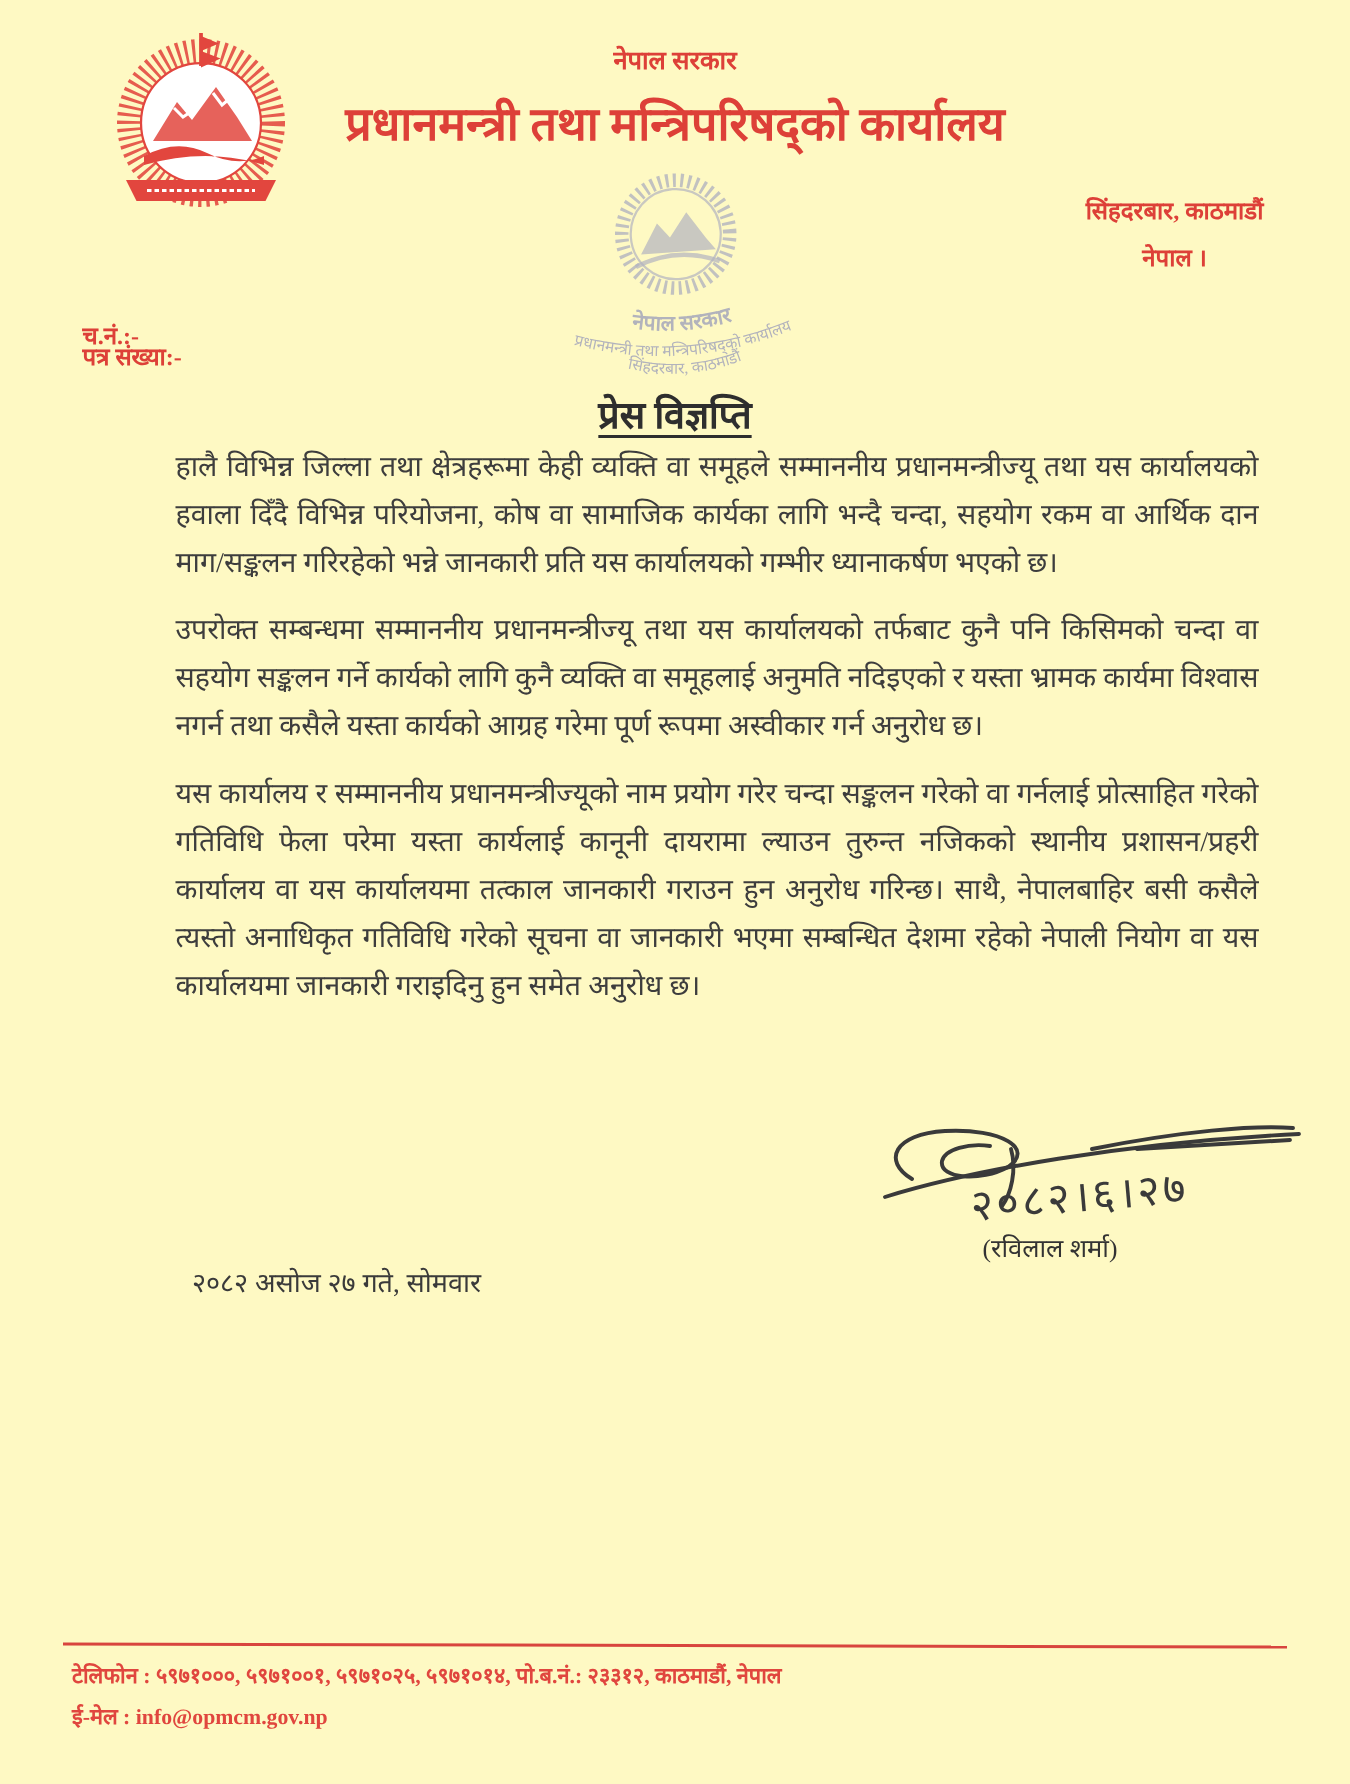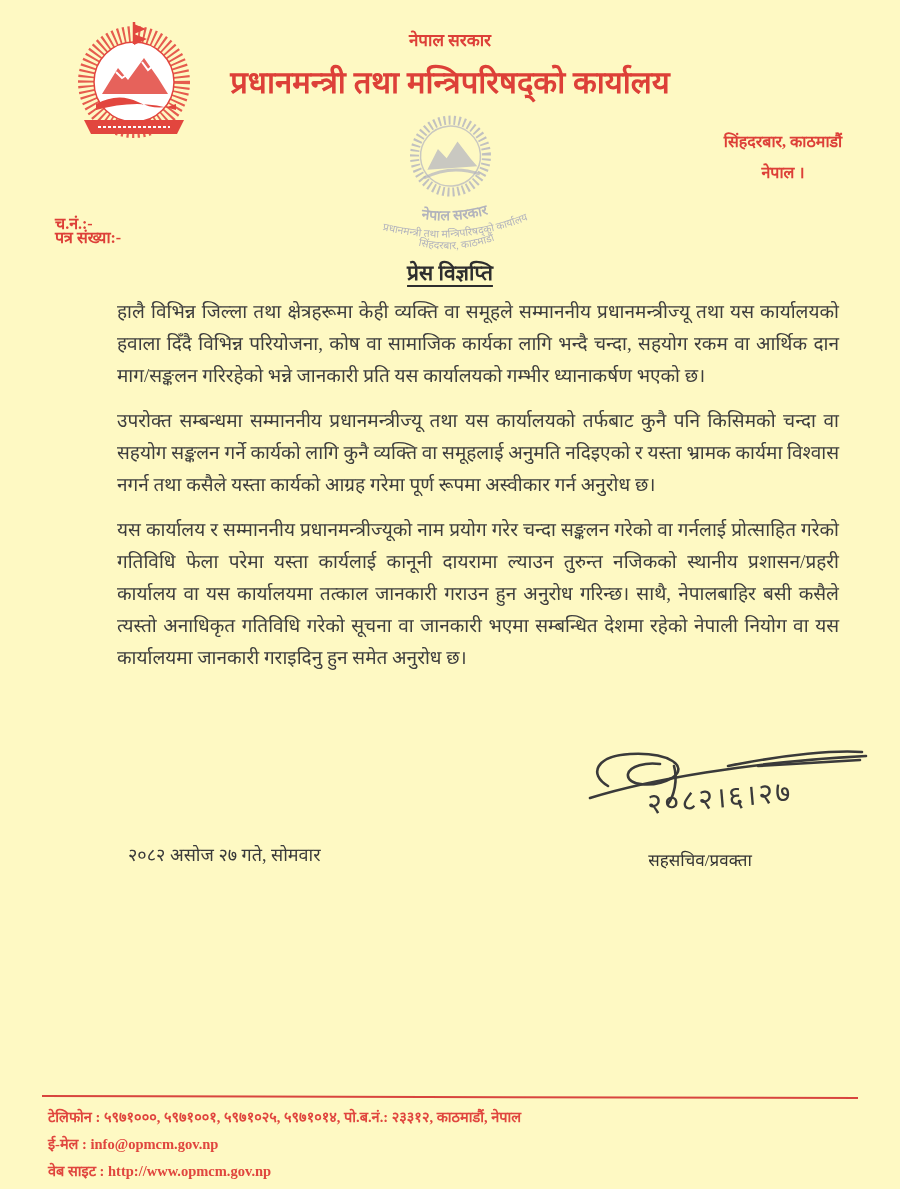--- a/index.html
+++ b/index.html
@@ -26,21 +26,21 @@
   .addr{
     left:676px;top:134px;width:214px;text-align:center;
     color:#dd4038;font-weight:bold;font-size:16px;line-height:1.05;
   }
   .addr .l2{margin-top:14px;}
   .ref{left:55px;color:#dd4038;font-weight:bold;font-size:16px;}
   .ref1{top:178px;margin-top:48px;}
   .ref2{top:212px;}
   .press-heading{
     left:0;right:0;top:258px;text-align:center;
-    font-size:21px;font-weight:bold;color:#2e2e2e;
+    font-size:25px;font-weight:bold;color:#2e2e2e;
     text-decoration:underline;text-underline-offset:5px;
   }
   .body-text{
     left:117px;top:296px;width:738px;
     font-size:19px;line-height:32px;color:#3d3d3d;
     text-align:justify;
   }
   .body-text p{margin:0 16px 13px 0;}
   .signature{left:578px;top:740px;}
   .signer{
@@ -128,26 +128,23 @@
         <path d="M30,46 C10,34 18,16 52,14 C90,12 112,26 94,38 C76,48 48,46 50,34 C52,26 68,22 82,24"></path>
         <path d="M12,58 C70,40 170,22 288,16"></path>
         <path d="M150,26 C210,14 258,10 284,12"></path>
         <path d="M180,26 L282,20"></path>
         <path d="M96,26 C100,40 96,56 90,64"></path>
       </g>
       <text x="70" y="74" font-size="29" fill="#3a3a3a" letter-spacing="2" transform="rotate(-5 70 74)">२०८२।६।२७</text>
     </svg>
   </div>
 
-  <div class="abs signer signer-desig">सहसचिव/प्रवक्ता</div>
+  <div class="abs signer signer-name">(रविलाल शर्मा)</div>
 
   <div class="abs dateblock date1">२०८२ असोज २७ गते, सोमवार</div>
 
   <div class="abs footer-rule"></div>
   <div class="abs footer-line f1">टेलिफोन : ५९७१०००, ५९७१००१, ५९७१०२५, ५९७१०१४, पो.ब.नं.: २३३१२, काठमाडौं, नेपाल</div>
   <div class="abs footer-line f2">
     <span>ई-मेल : </span><span>info@opmcm.gov.np</span>
   </div>
-  <div class="abs footer-line f3">
-    <span>वेब साइट : </span><span>http://www.opmcm.gov.np</span>
-  </div>
 
 </div>
 
 </body></html>

